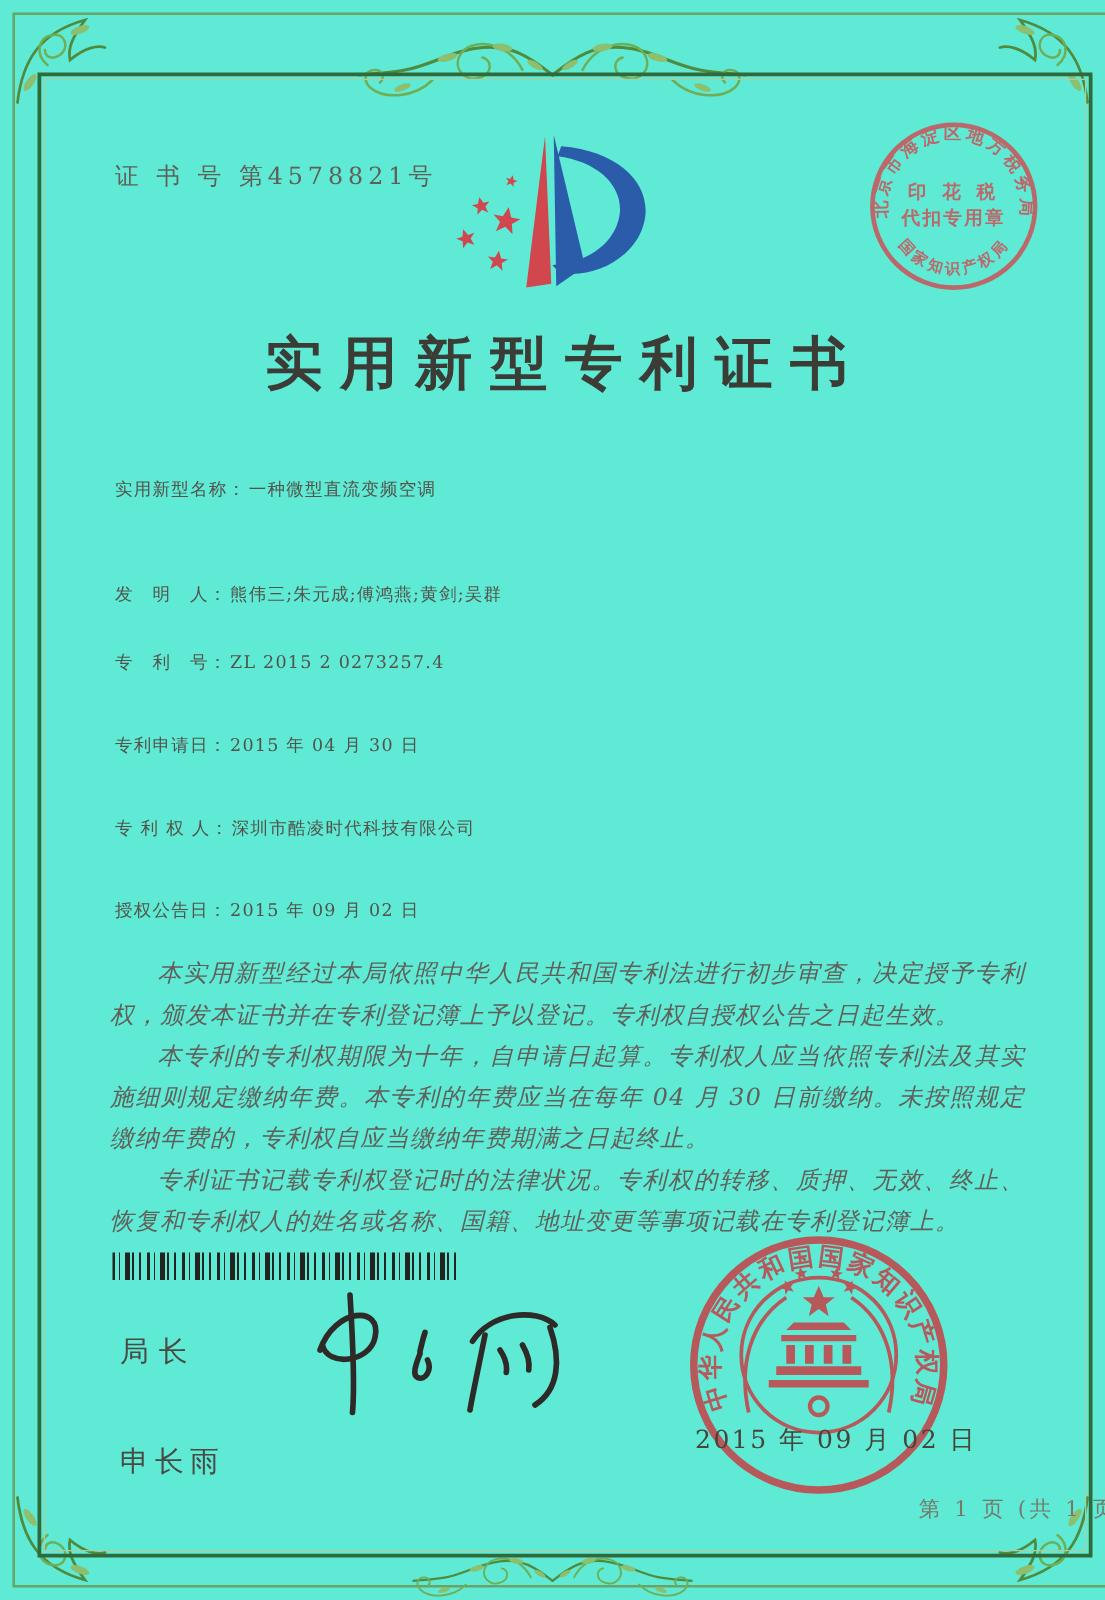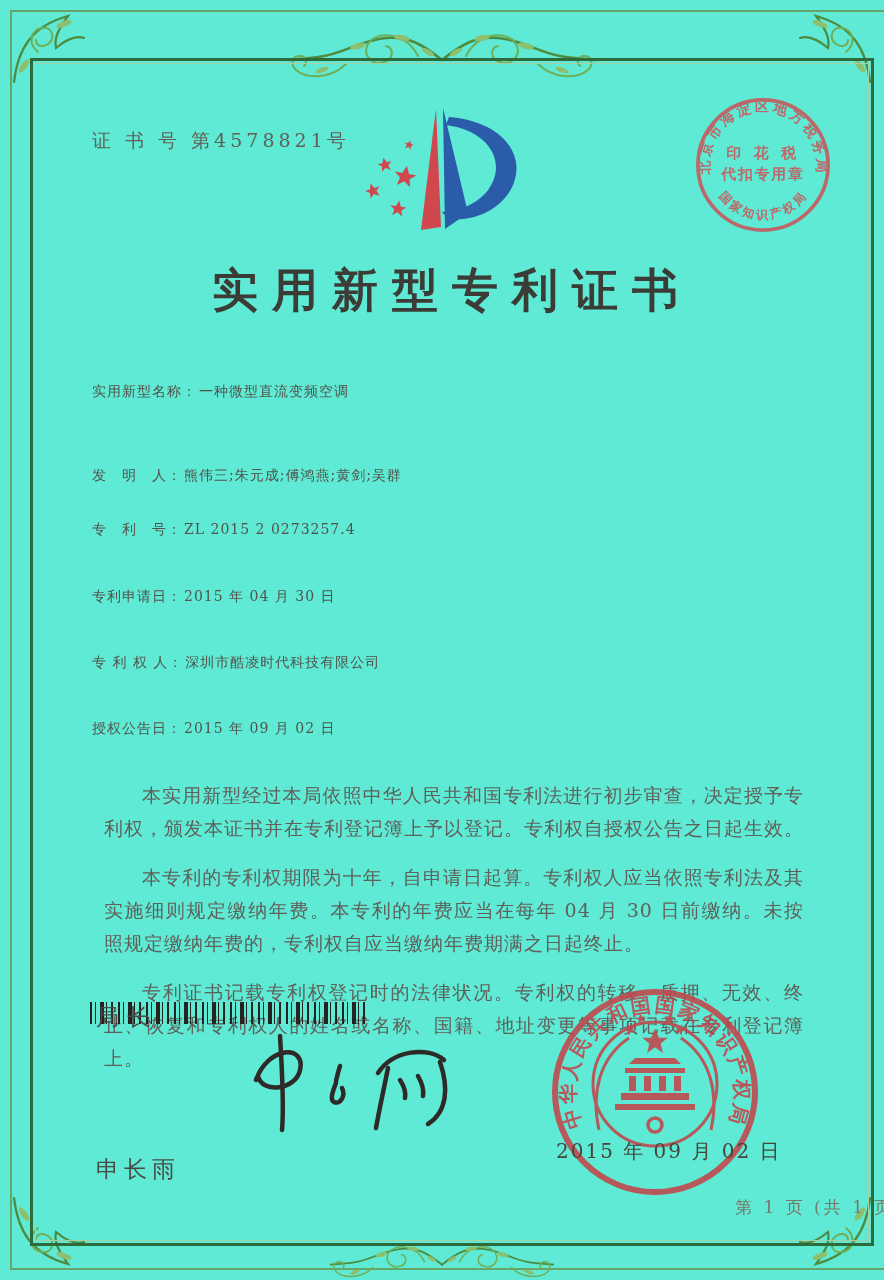--- a/index.html
+++ b/index.html
@@ -15,29 +15,29 @@
   .orn{position:absolute;pointer-events:none;}
   .cert-no{position:absolute;left:92px;top:128px;font-size:19px;letter-spacing:4px;color:#5f5f57;}
   .logo{position:absolute;left:335px;top:103px;width:230px;height:148px;}
   .tax-seal{position:absolute;left:684px;top:86px;width:158px;height:158px;opacity:.85;}
   .doc-title{position:absolute;left:0;right:0;top:260px;text-align:center;
     font-size:46px;font-weight:bold;letter-spacing:14px;color:#3c3c36;}
   .field{position:absolute;left:92px;font-size:14px;color:#53534b;letter-spacing:1px;white-space:nowrap;}
   .flabel{margin-right:2px;}
   .paras{position:absolute;left:88px;right:84px;top:763px;font-size:19px;line-height:33px;
     color:#60605a;text-align:justify;}
-  .paras p{margin:16px;text-indent:2em;letter-spacing:1px;}
+  .paras p{margin:0;text-indent:2em;letter-spacing:1px;font-style:italic;}
   .barcode{position:absolute;left:90px;top:1002px;width:278px;height:22px;
     background:repeating-linear-gradient(90deg,
       #23231f 0 2px,transparent 2px 5px,
       #23231f 5px 6px,transparent 6px 10px,
       #23231f 10px 14px,transparent 14px 16px,
       #23231f 16px 17px,transparent 17px 21px,
       #23231f 21px 23px,transparent 23px 28px);}
-  .sig-title{position:absolute;left:96px;top:1002px;font-size:23px;letter-spacing:8px;color:#4a4a44;}
+  .sig-title{position:absolute;left:96px;top:1066px;font-size:23px;letter-spacing:8px;color:#4a4a44;}
   .sig-name{position:absolute;left:96px;top:1110px;font-size:23px;letter-spacing:5px;color:#4a4a44;margin-top:44px;}
   .sig-script{position:absolute;left:228px;top:1028px;width:252px;height:118px;}
   .main-seal{position:absolute;left:545px;top:982px;width:220px;height:220px;opacity:.88;}
   .seal-date{position:absolute;left:556px;top:1138px;font-size:20px;letter-spacing:2px;color:#45453a;z-index:5;}
   .footer{position:absolute;left:0;right:0;top:1196px;text-align:right;font-size:17px;
     letter-spacing:3px;color:#77776a;}
 </style>
 </head>
 <body>
 

